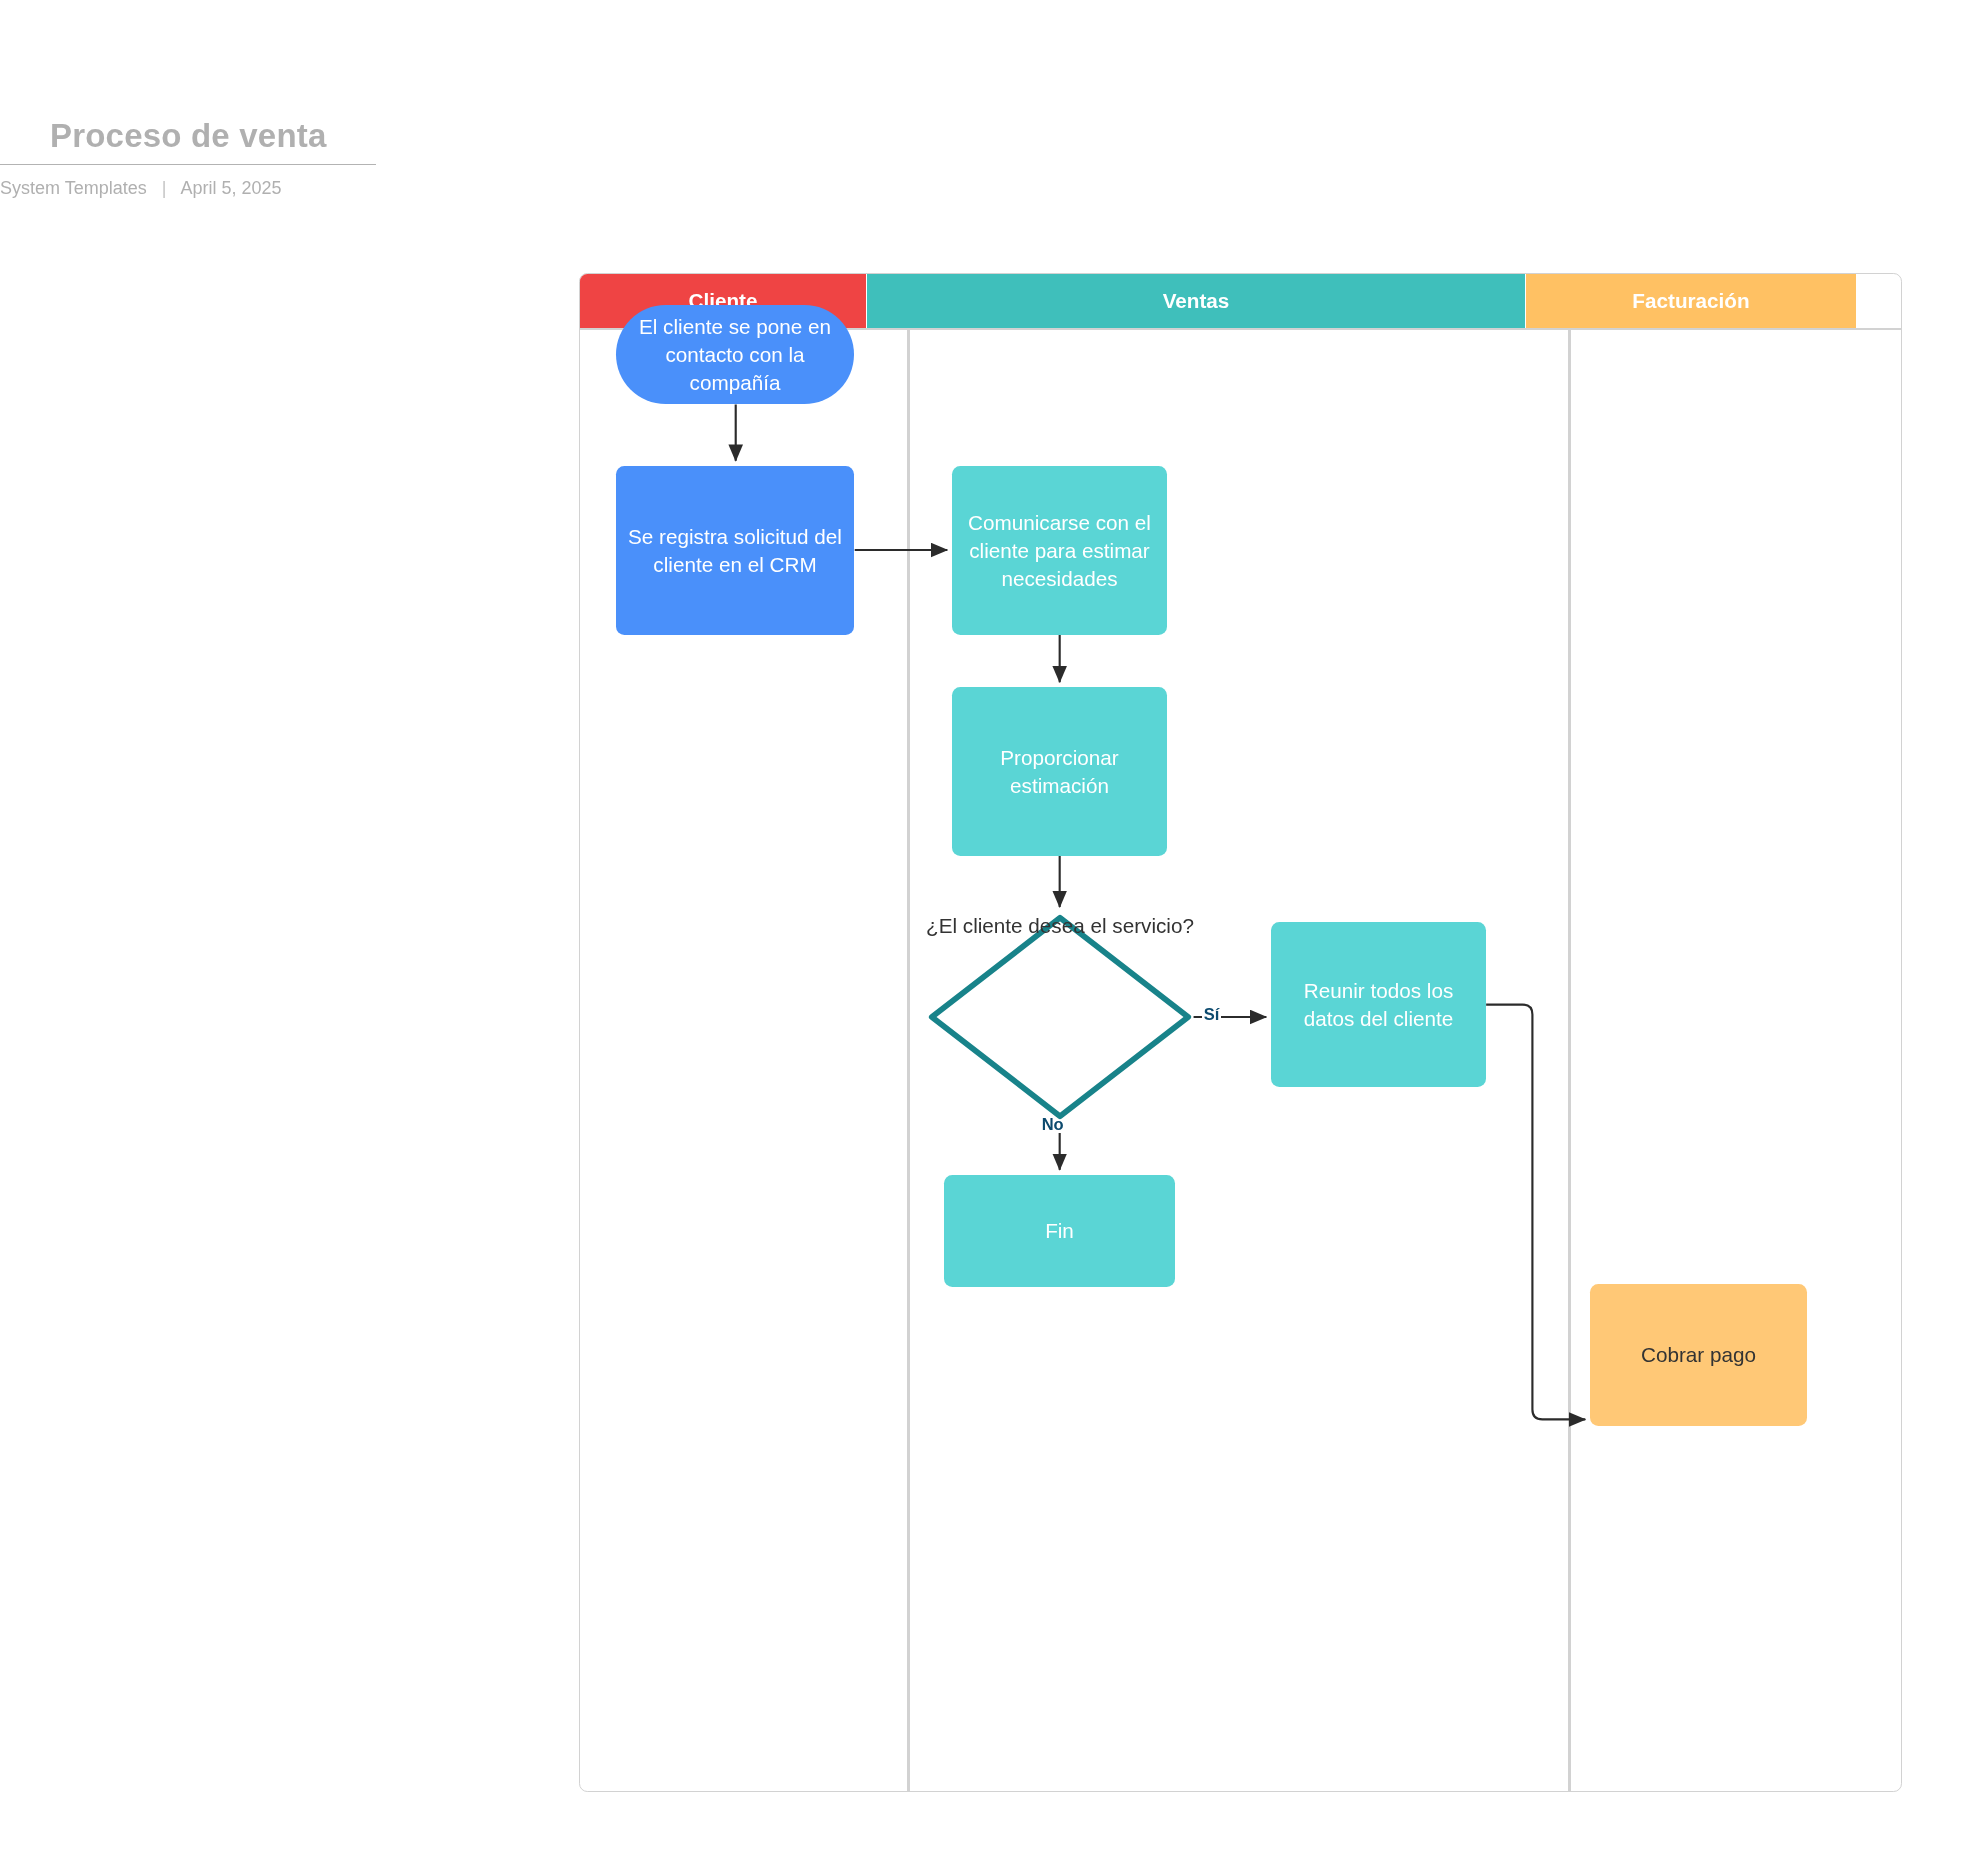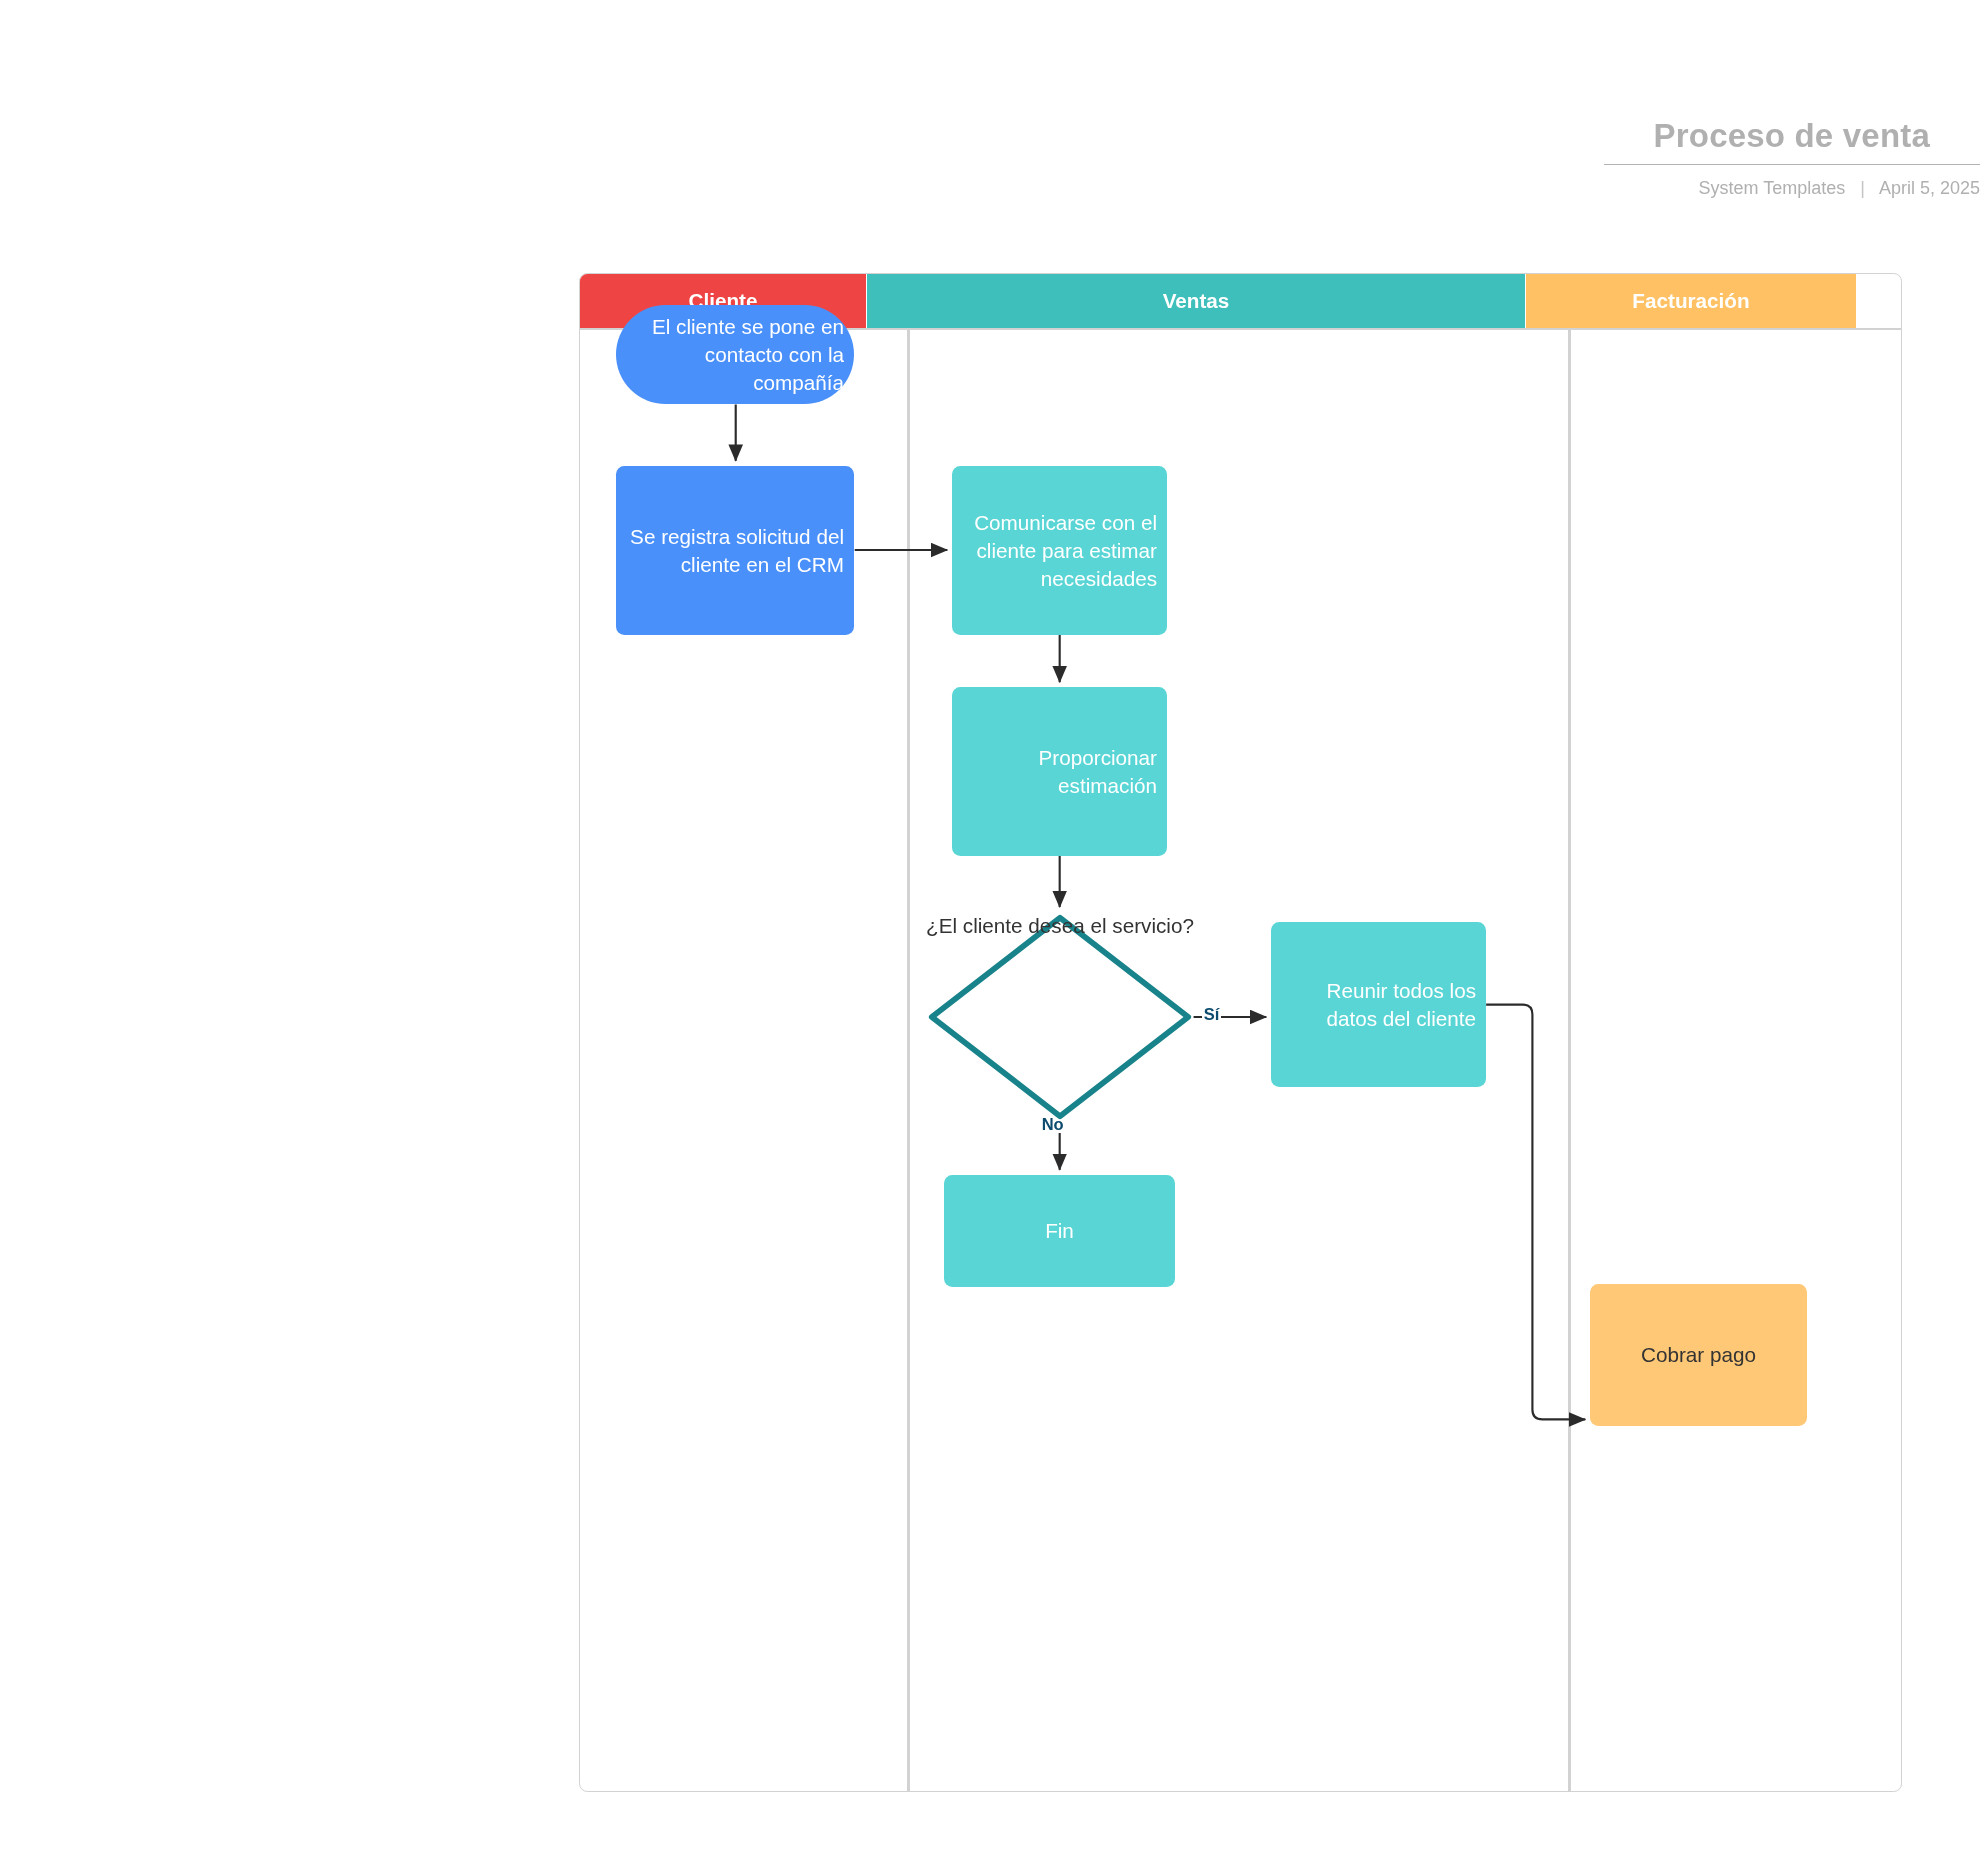--- a/index.html
+++ b/index.html
@@ -14,21 +14,21 @@
     position: relative;
     overflow: hidden;
   }
 
   
   #title-block {
     position: absolute;
     left: 0;
     top: 116px;
     width: 1980px;
-    text-align: right;
+    text-align: left;
   }
   #doc-title {
     font-size: 33px;
     font-weight: bold;
     color: #b0b0b0;
     letter-spacing: 0.2px;
     line-height: 40px;
     display: inline-block;
     padding: 0 50px 8.3px 50px;
     border-bottom: 1.7px solid #b3b3b3;
@@ -107,21 +107,21 @@
     width: 1323px;
     height: 1519px;
     pointer-events: none;
   }
 
   .node {
     position: absolute;
     display: flex;
     align-items: center;
     justify-content: center;
-    text-align: right;
+    text-align: center;
     box-sizing: border-box;
     color: #ffffff;
     font-size: 20.7px;
     line-height: 28px;
     padding: 5px 10px;
   }
   .node-blue   { background: #4a90fa; border-radius: 8.3px; }
   .node-pill   { border-radius: 8265px; }
   .node-teal   { background: #5ad5d5; border-radius: 8.3px; }
   .node-orange { background: #ffc876; border-radius: 8.3px; color: #333333; }

